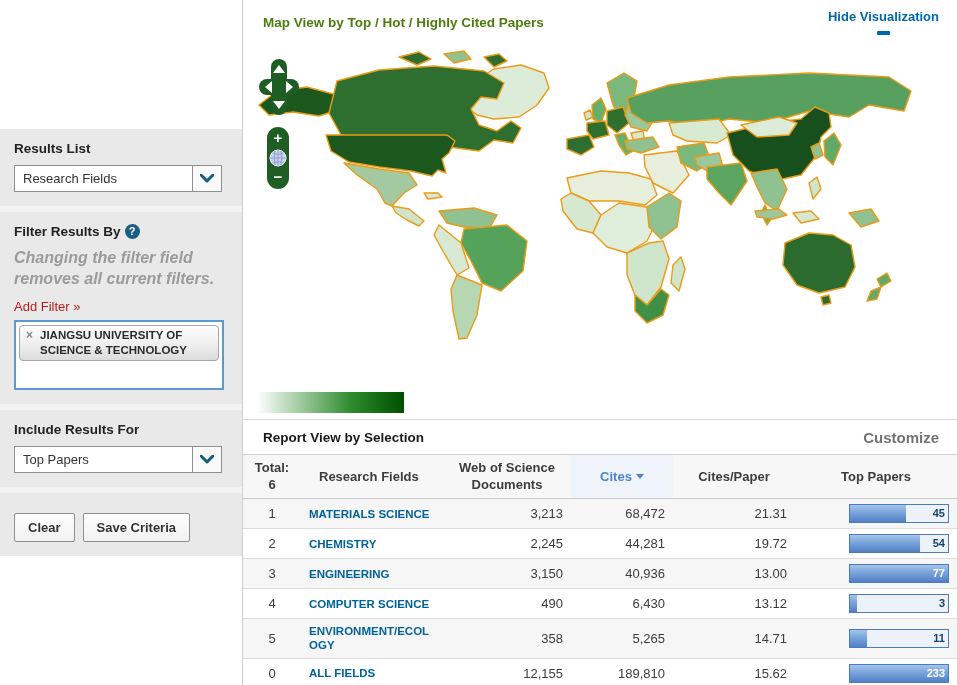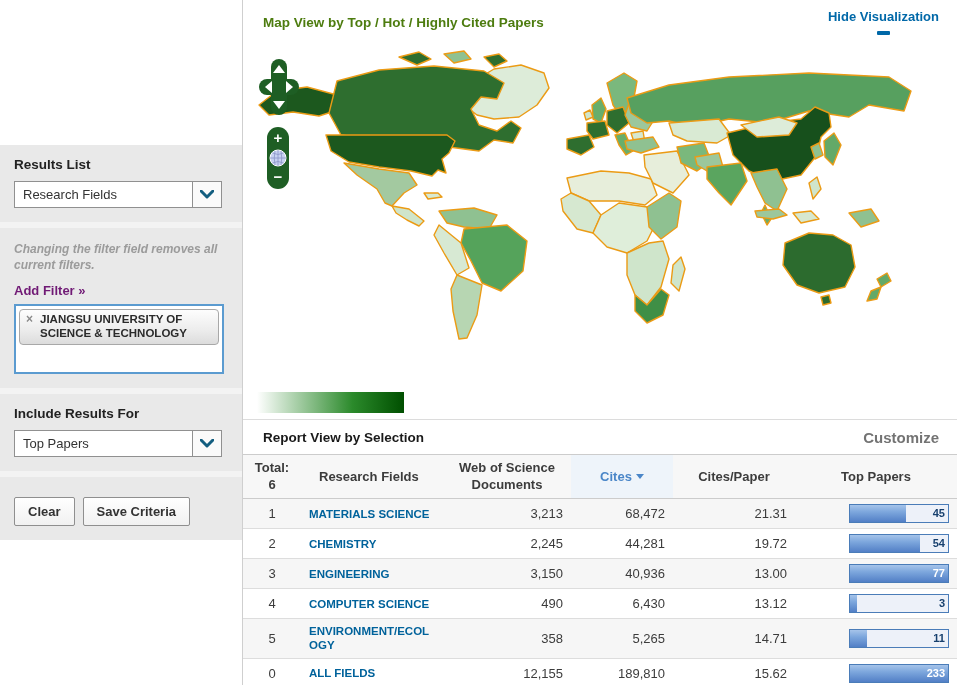--- a/index.html
+++ b/index.html
@@ -16,23 +16,23 @@
                background:#fff; width:208px; cursor:pointer; }
   .selectbox .sel-label { flex:1; font-size:13px; color:#333; padding:5px 8px;
                           white-space:nowrap; overflow:hidden; }
   .selectbox .sel-chev { width:29px; border-left:1px solid #909090; display:flex;
                          align-items:center; justify-content:center; background:#fafafa; }
   .chev-svg { width:14px; height:9px; }
   .help-badge { display:inline-block; width:15px; height:15px; border-radius:50%;
                 background:#1b5e85; color:#fff; font-size:11px; font-weight:bold;
                 text-align:center; line-height:15px; vertical-align:1px; margin-left:4px;
                 cursor:pointer; }
-  .filter-note { font-size:12px; font-style:italic; font-weight:bold; color:#9b9b9b;
+  .filter-note { font-size:16px; font-style:italic; font-weight:bold; color:#9b9b9b;
                  line-height:1.3; margin:2px 0 8px 0; }
-  .add-filter { font-size:13px; font-weight:bold; color:#701a75; text-decoration:none;
+  .add-filter { font-size:13px; font-weight:normal; color:#b91c1c; text-decoration:none;
                 display:inline-block; margin-bottom:6px; cursor:pointer; }
   .filter-box { width:210px; height:70px; background:#fff; border:2px solid #5b9bd0;
                 padding:3px; }
   .chip { background:linear-gradient(180deg,#fdfdfd 0%,#ececec 60%,#dcdcdc 100%);
           border:1px solid #a8a8a8; border-radius:4px; padding:2px 6px 3px 20px;
           position:relative; font-size:11.5px; font-weight:bold; color:#2b2b2b;
           line-height:1.25; }
   .chip .chip-x { position:absolute; left:6px; top:2px; color:#8a8a8a; font-weight:bold;
                   font-size:12px; cursor:pointer; }
   .btn-row { display:flex; gap:8px; padding-top:4px; }
@@ -108,20 +108,23 @@
         <span class="sel-label">Research Fields</span>
         <span class="sel-chev">
           <svg class="chev-svg" viewBox="0 0 14 9">
               <path d="M1 1 L7 7 L13 1" fill="none" stroke="#135e80" stroke-width="3" stroke-linecap="round" stroke-linejoin="round"></path>
             </svg>
         </span>
       </div>
     </div>
 
     <div class="side-sec">
+      <div class="side-title">
+        <span>Filter Results By</span><span class="help-badge">?</span>
+      </div>
       <div class="filter-note">Changing the filter field removes all current filters.</div>
       <a class="add-filter">Add Filter »</a>
       <div class="filter-box">
         <div class="chip">
           <span class="chip-x">×</span>
           <span>JIANGSU UNIVERSITY OF SCIENCE &amp; TECHNOLOGY</span>
         </div>
       </div>
     </div>
 

